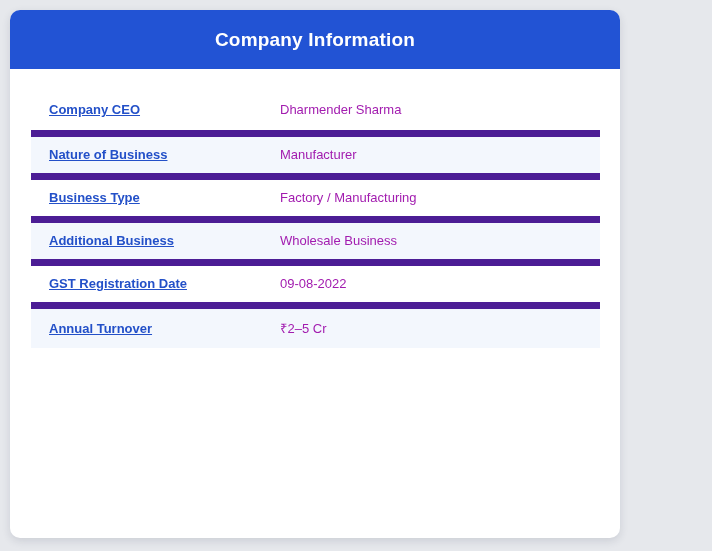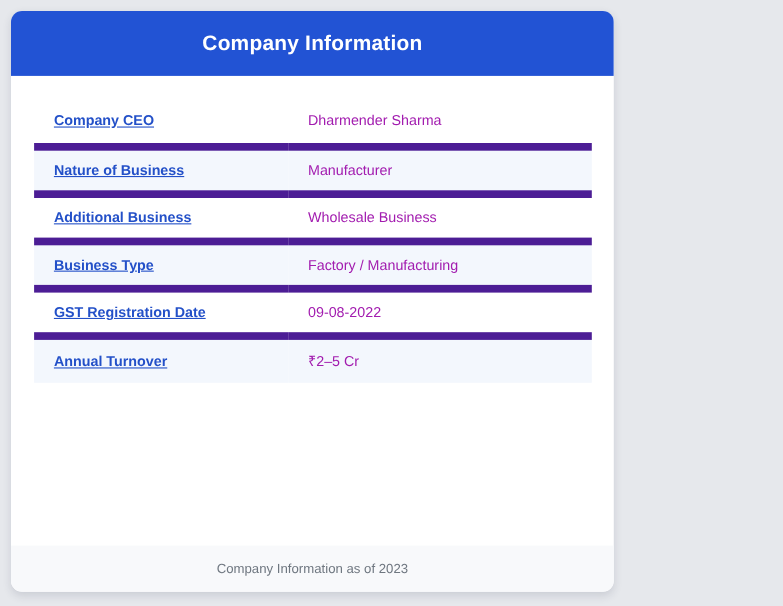--- a/index.html
+++ b/index.html
@@ -9,21 +9,21 @@
     height: 551px;
     background: #e6e8ec;
     font-family: "Liberation Sans", sans-serif;
     overflow: hidden;
   }
 
   .card {
     position: absolute;
     left: 10px;
     top: 10px;
-    width: 548px;
+    width: 610px;
     height: 528px;
     background: #ffffff;
     border-radius: 10px;
     box-shadow: 0 3px 8px rgba(40, 50, 80, 0.14);
     display: flex;
     flex-direction: column;
     overflow: hidden;
   }
 
   .card-header {
@@ -102,35 +102,32 @@
       <tbody id="table-body">
           <tr class="info-row">
             <td class="cell cell-label">Company CEO</td>
             <td class="cell cell-value">Dharmender Sharma</td>
           </tr>
           <tr class="info-row">
             <td class="cell cell-label">Nature of Business</td>
             <td class="cell cell-value">Manufacturer</td>
           </tr>
           <tr class="info-row">
+            <td class="cell cell-label">Business Type</td>
+            <td class="cell cell-value">Factory / Manufacturing</td>
+          </tr>
+          <tr class="info-row">
             <td class="cell cell-label">Additional Business</td>
             <td class="cell cell-value">Wholesale Business</td>
-          </tr>
-          <tr class="info-row">
-            <td class="cell cell-label">Business Type</td>
-            <td class="cell cell-value">Factory / Manufacturing</td>
           </tr>
           <tr class="info-row">
             <td class="cell cell-label">GST Registration Date</td>
             <td class="cell cell-value">09-08-2022</td>
           </tr>
           <tr class="info-row">
             <td class="cell cell-label">Annual Turnover</td>
             <td class="cell cell-value">₹2–5 Cr</td>
           </tr>
         </tbody>
     </table>
   </div>
 
-  <div class="card-footer">
-    <span class="footer-text">Company Information as of 2023</span>
-  </div>
 </div>
 
 </body></html>

